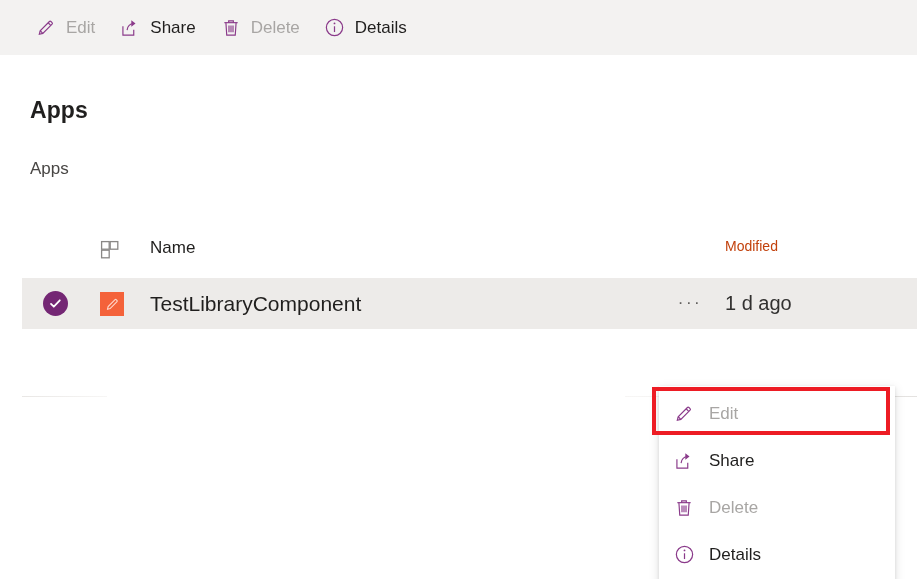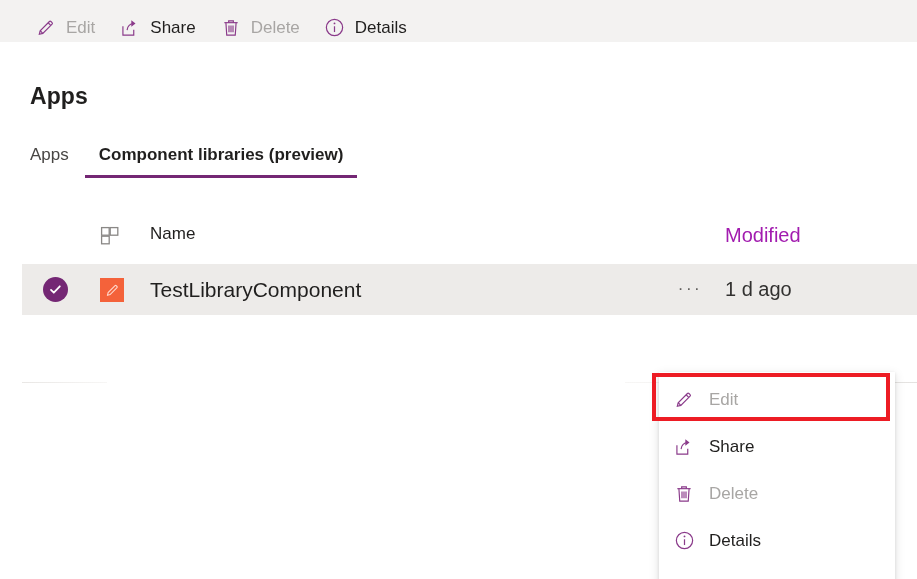--- a/index.html
+++ b/index.html
@@ -52,21 +52,21 @@
     color: #8a3a8a;
     flex: none;
   }
   .cmd-btn .cmd-lbl { line-height: 1; }
   .cmd-btn.enabled .cmd-lbl { color: #201f1e; }
   .cmd-btn.disabled .cmd-lbl { color: #a8a6a4; }
 
   
   #page {
     position: absolute;
-    left: 0; top: 42px;
+    left: 0; top: 56px;
     width: 917px;
     height: 442px;
     background: #ffffff;
   }
   #page-title {
     position: absolute;
     left: 30px;
     top: 41px;
     font-size: 23px;
     font-weight: bold;
@@ -121,22 +121,22 @@
     position: absolute;
     left: 128px;
     top: 4px;
     font-size: 17px;
     color: #201f1e;
   }
   #col-modified {
     position: absolute;
     left: 703px;
     top: 4px;
-    font-size: 20px;
-    color: #a21caf;
+    font-size: 14px;
+    color: #c2410c;
   }
 
   
   #row {
     position: absolute;
     left: 22px;
     top: 222px;
     width: 895px;
     height: 51px;
     background: #edebe9;
@@ -315,23 +315,20 @@
 
 </div>
 
 <div id="page">
 
   <div id="page-title">Apps</div>
 
   <div id="tabs">
     <button class="tab inactive">
       <span>Apps</span>
-    </button>
-    <button class="tab active">
-      <span>Component libraries (preview)</span>
     </button>
   </div>
 
   <div id="list-header">
     <span id="col-icon">
       <svg width="20" height="20" viewBox="0 0 20 20" fill="none" stroke="#8a8886" stroke-width="1.3">
         <rect x="1.6" y="1.6" width="7.6" height="7.6"></rect>
         <rect x="10.2" y="1.6" width="7.6" height="7.6"></rect>
         <rect x="1.6" y="10.2" width="7.6" height="7.6"></rect>
       </svg>

